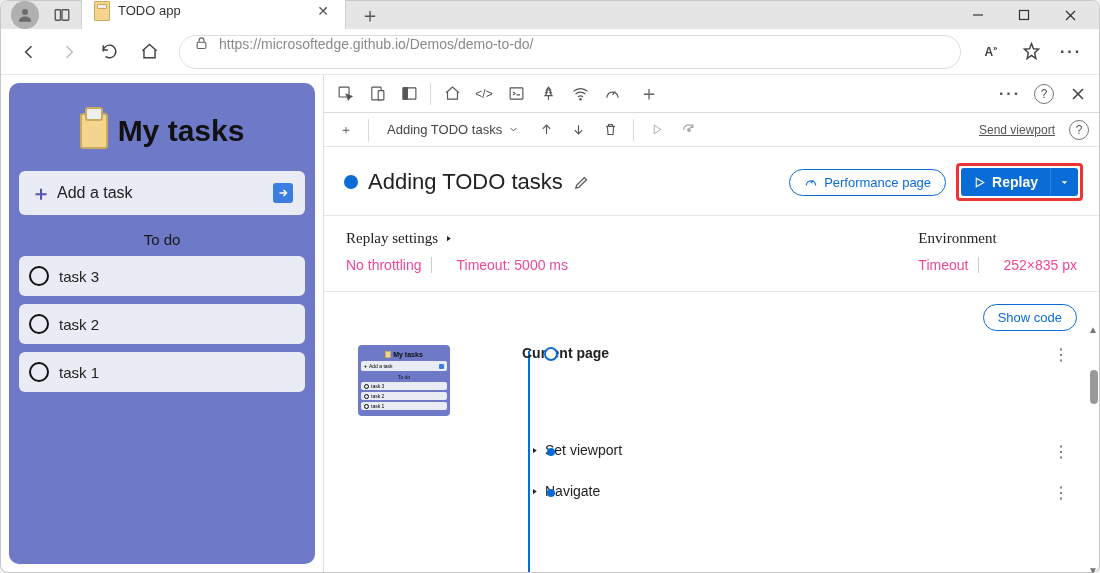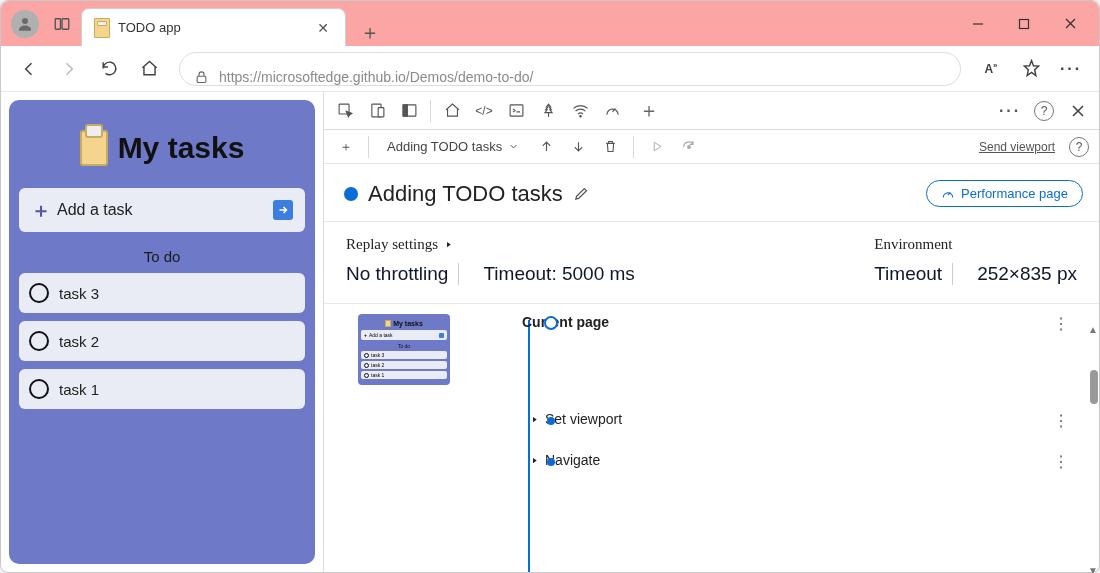--- a/index.html
+++ b/index.html
@@ -7,39 +7,39 @@
     margin: 0;
     font-family: "Segoe UI", -apple-system, sans-serif;
     background: #f0f0f0;
     overflow: hidden;
     width: 1100px;
     height: 573px;
   }
   .window { width: 1100px; height: 573px; background: #fff; border: 1px solid #c8c8c8; border-radius: 8px; display: flex; flex-direction: column; }
 
   
-  .titlebar { height: 45px; background: #fca5a5; display: flex; align-items: center; border-radius: 8px 8px 0 0; position: relative; }
+  .titlebar { height: 28px; background: #e5e5e5; display: flex; align-items: center; border-radius: 8px 8px 0 0; position: relative; }
   .profile-icon { width: 28px; height: 28px; margin-left: 10px; background: #b0b0b0; border-radius: 50%; display:flex; align-items:center; justify-content:center; }
   .profile-icon svg { width:18px; height:18px; fill:#6b6b6b; }
   .ws-icon { margin-left: 14px; color: #555; }
   .tabstrip { display: flex; align-items: flex-end; margin-left: 10px; height: 100%; }
   .tab { background: #fff; height: 38px; width: 265px; margin-top: 7px; border-radius: 8px 8px 0 0; display: flex; align-items: center; padding: 0 12px; gap: 8px; border: 1px solid #d0d0d0; border-bottom: none;}
   .tab-favicon { width: 16px; height: 20px; background: #f5d58e; border: 1px solid #c7ab5e; border-radius: 1px; position:relative; }
   .tab-favicon::before { content:''; position:absolute; top:2px; left:50%; transform:translateX(-50%); width:8px; height:3px; border:1px solid #c7ab5e; border-radius:1px; background:#eee; }
   .tab-title { flex: 1; font-size: 13px; color: #333; }
   .tab-close { font-size: 14px; color: #555; padding: 2px 4px; }
   .newtab { margin-left: 10px; font-size: 20px; color: #555; width: 28px; text-align: center; }
   .win-controls { position: absolute; right: 6px; top: 0; display: flex; height: 100%; }
   .win-btn { width: 46px; display: flex; align-items: center; justify-content: center; color: #333; }
 
   
   .toolbar { height: 46px; display: flex; align-items: center; padding: 0 10px; gap: 4px; border-bottom: 1px solid #e8e8e8; }
   .tb-btn { width: 36px; height: 36px; display: flex; align-items: center; justify-content: center; color: #424242; border-radius: 4px; }
   .tb-btn.disabled svg, .tb-btn.disabled { color: #bbb; }
-  .addr { flex: 1; height: 34px; border: 1px solid #ddd; border-radius: 18px; display: flex; align-items: flex-end; padding: 0 14px; gap: 10px; margin: 0 8px; background:#fff; }
+  .addr { flex: 1; height: 34px; border: 1px solid #ddd; border-radius: 18px; display: flex; align-items: flex-start; padding: 0 14px; gap: 10px; margin: 0 8px; background:#fff; }
   .addr-icon { color: #666; }
   .addr-text { font-size: 14px; color: #8a8a8a; }
 
   
   .content { flex: 1; display: flex; overflow: hidden; }
 
   
   .page { width: 322px; padding: 8px; }
   .todo { background: #6e79c8; border-radius: 10px; padding: 14px 10px 18px; height: 100%; }
   .todo-head { display: flex; align-items: center; justify-content: center; gap: 10px; margin: 16px 0 22px; }
@@ -77,21 +77,21 @@
   .edit-ico { color: #555; }
   .spacer { flex: 1; }
   .perf-btn { border: 1.5px solid #0a6cd6; color: #0a6cd6; border-radius: 16px; padding: 5px 14px; font-size: 13px; display:flex; align-items:center; gap:6px; }
   .replay-group { display: flex; border: 3px solid #e33; border-radius: 4px; padding: 2px; }
   .replay-btn { background: #0a6cd6; color: #fff; font-size: 14px; font-weight:600; padding: 6px 12px; display: flex; align-items: center; gap: 6px; border-radius:3px 0 0 3px; }
   .replay-dd { background: #0a6cd6; color: #fff; width: 28px; display:flex; align-items:center; justify-content:center; border-left:1px solid #2a82db; border-radius:0 3px 3px 0;}
 
   .settings-panel { border-top:1px solid #e8e8e8; border-bottom: 1px solid #e8e8e8; padding: 14px 22px 18px; display:flex; justify-content: space-between; }
   .setcol { }
   .set-head { font-size: 15px; color: #222; display:flex; align-items:center; gap:6px;font-family:Liberation Serif, serif; }
-  .set-row { margin-top: 10px; font-size: 19px; color: #0f172a; display:flex; gap:10px; }
+  .set-row { margin-top: 10px; font-size: 14px; color: #ec4899; display:flex; gap:10px; }
   .set-row .vsep { border-left:1px solid #ccc; padding-left:24px; }
 
   .showcode-row { display:flex; justify-content:flex-end; padding: 12px 22px 4px; }
   .showcode { border: 1.5px solid #0a6cd6; color: #0a6cd6; border-radius: 16px; padding: 5px 14px; font-size: 13px; }
 
   .timeline { position:relative; padding: 10px 22px; flex:1; overflow:hidden; }
   .tl-line { position:absolute; left: 204px; top: 16px; bottom: -40px; width:2px; background:#0a6cd6; }
   .tl-row { display:flex; align-items:flex-start; position:relative; margin-bottom: 26px; }
   .thumb { width: 92px; background:#6e79c8; border-radius:4px; padding:4px 3px; font-size:6px; margin-left: 12px;}
   .thumb-head { display:flex; align-items:center; gap:2px; justify-content:center; margin:2px 0 3px; }
@@ -358,20 +358,33 @@
             </svg>
           </span>
         <span class="spacer"></span>
         <div class="perf-btn">
           <svg width="14" height="14" viewBox="0 0 24 24" fill="none" stroke="currentColor" stroke-width="2">
               <path d="M4 18a8 8 0 1 1 16 0"></path>
               <path d="M12 14l4-5"></path>
             </svg>
           <span>Performance page</span>
         </div>
+        <div class="replay-group">
+          <div class="replay-btn">
+            <svg width="13" height="13" viewBox="0 0 24 24" fill="none" stroke="#fff" stroke-width="2">
+                <path d="M6 4l14 8-14 8z"></path>
+              </svg>
+            <span>Replay</span>
+          </div>
+          <div class="replay-dd">
+            <svg width="11" height="11" viewBox="0 0 24 24" fill="#fff">
+                <path d="M6 9l6 6 6-6z"></path>
+              </svg>
+          </div>
+        </div>
       </div>
 
       <div class="settings-panel">
         <div class="setcol">
           <div class="set-head">
             <span>Replay settings</span>
             <svg width="9" height="9" viewBox="0 0 24 24" fill="currentColor">
                 <path d="M8 5l10 7-10 7z"></path>
               </svg>
           </div>
@@ -382,20 +395,23 @@
         </div>
         <div class="setcol">
           <div class="set-head">Environment</div>
           <div class="set-row">
             <span>Timeout</span>
             <span class="vsep">252×835 px</span>
           </div>
         </div>
       </div>
 
+      <div class="showcode-row">
+        <div class="showcode">Show code</div>
+      </div>
 
       <div class="timeline">
         <div class="tl-line"></div>
 
         <div class="tl-row">
           <div class="thumb">
             <div class="thumb-head">
                 <span class="thumb-clip"></span>
                 <span class="thumb-title">My tasks</span>
               </div>

